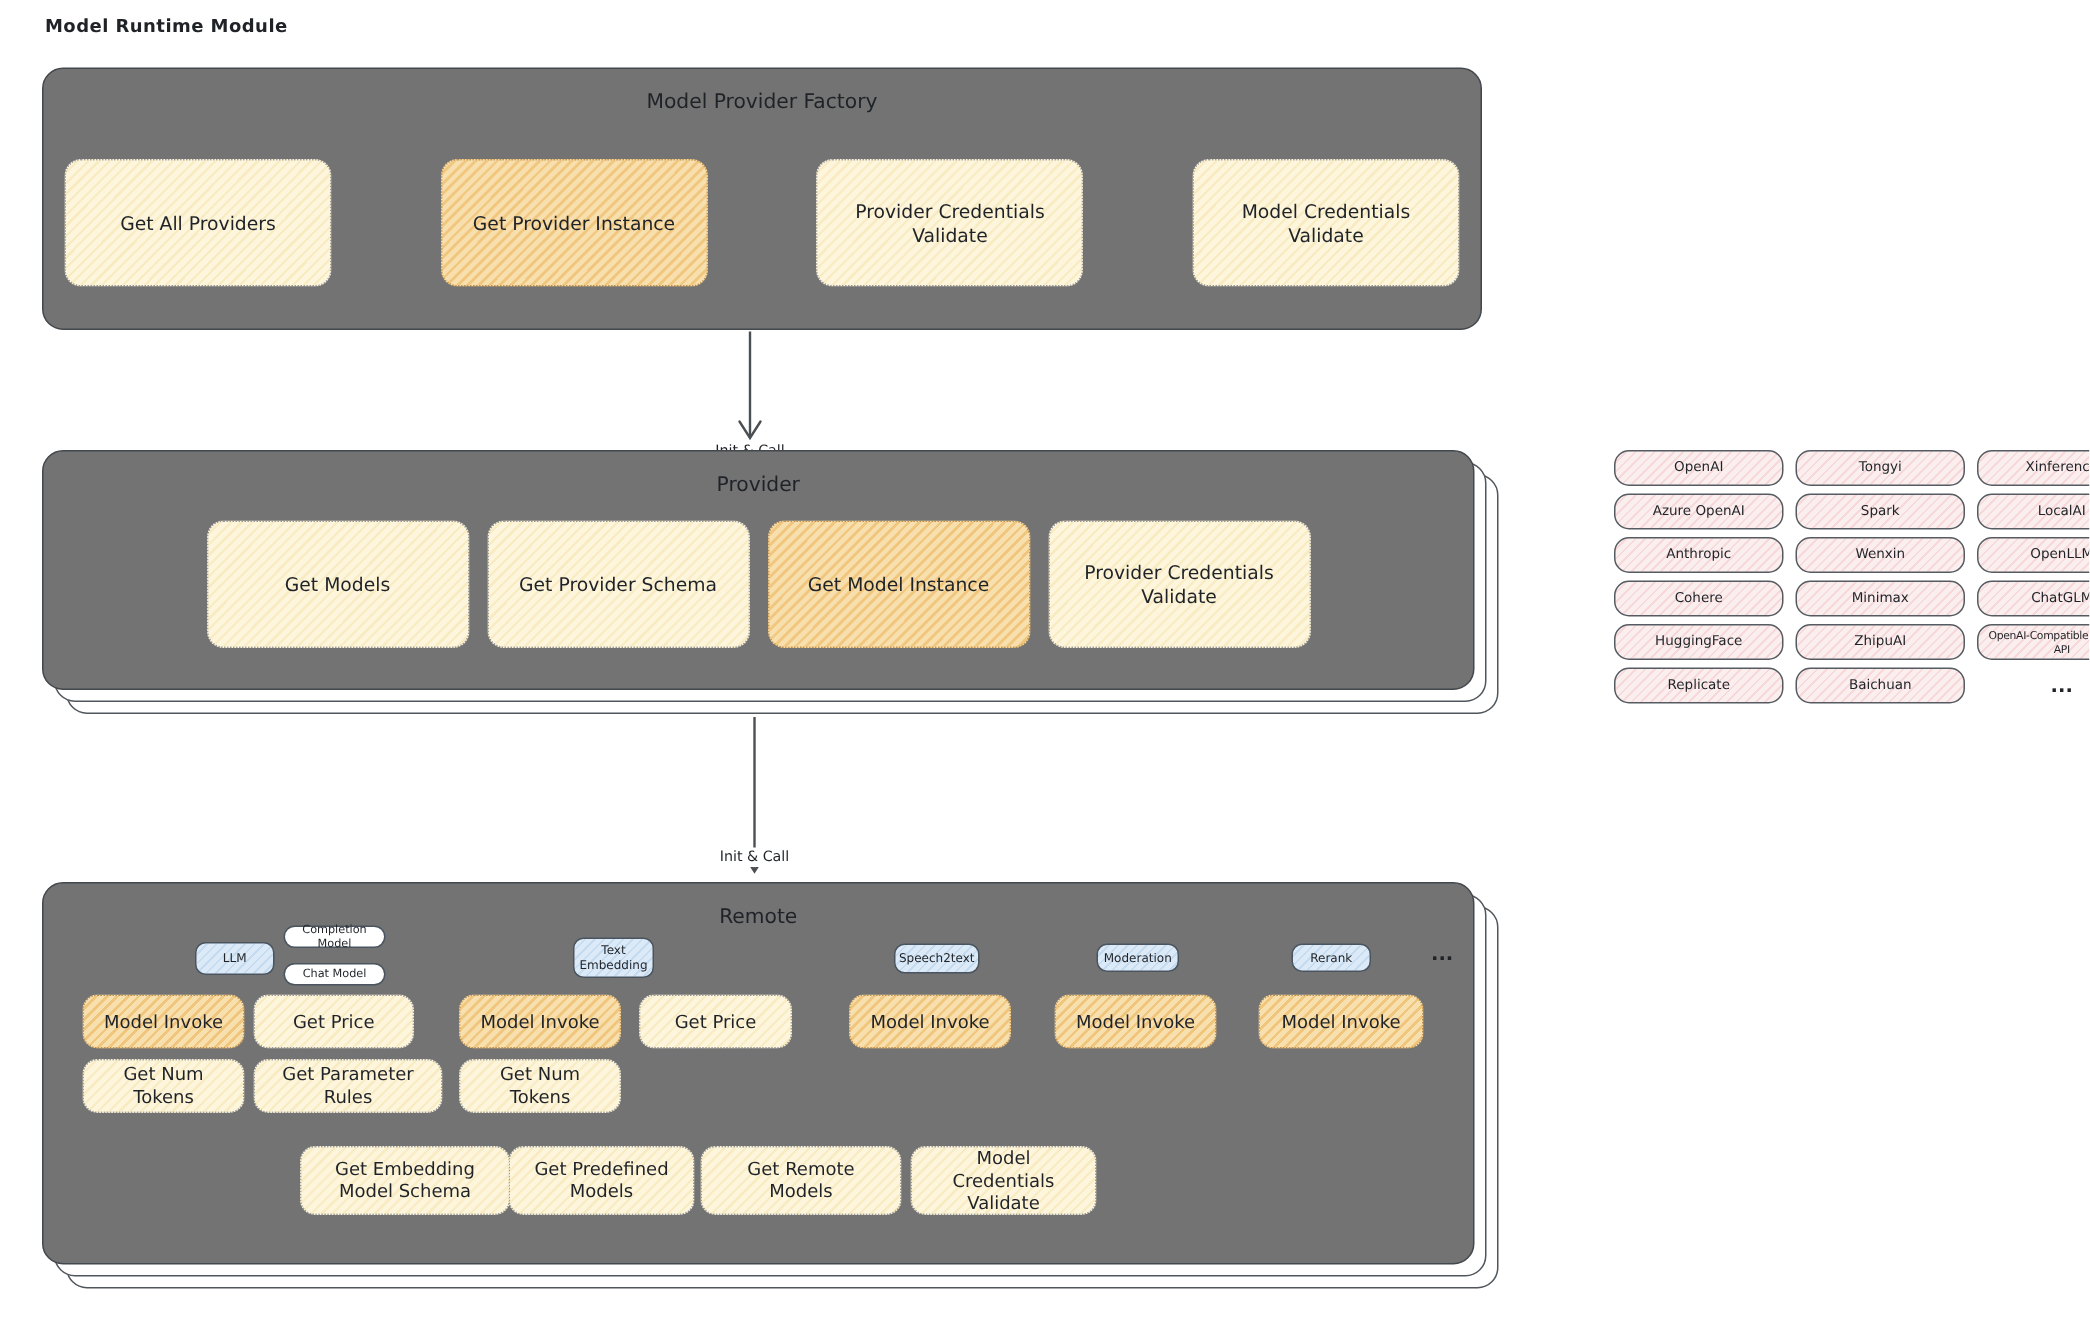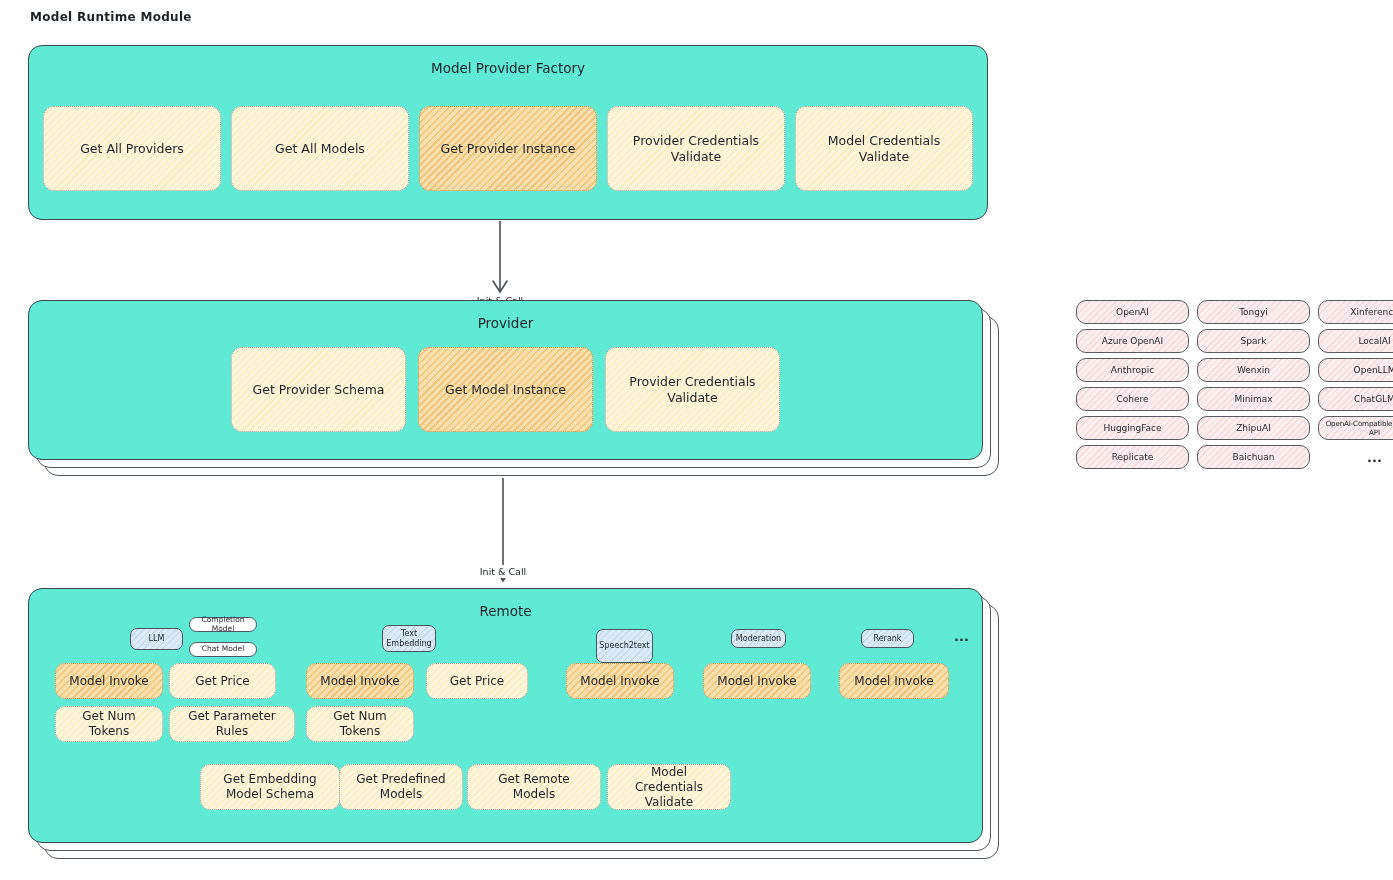--- a/index.html
+++ b/index.html
@@ -5,21 +5,21 @@
   html,body{margin:0;padding:0;background:#fff;}
   .canvas{
     position:relative;width:1393px;height:880px;background:#ffffff;overflow:hidden;
     font-family:"DejaVu Sans","Liberation Sans",sans-serif;color:#1f2328;
   }
   .title{
     position:absolute;left:30px;top:10px;font-size:12px;font-weight:700;letter-spacing:.3px;
   }
   
   .box{
-    position:absolute;background:#5eead4;border:1.5px solid #43484d;border-radius:14px;box-sizing:border-box;
+    position:absolute;background:#737373;border:1.5px solid #43484d;border-radius:14px;box-sizing:border-box;
   }
   .box-title{
     position:absolute;left:0;right:0;top:14px;text-align:center;font-size:13.5px;font-weight:500;
   }
   .stack-layer{
     position:absolute;background:#fff;border:1.5px solid #50565c;border-radius:14px;box-sizing:border-box;
   }
   
   .node{
     display:flex;align-items:center;justify-content:center;text-align:center;box-sizing:border-box;
@@ -71,39 +71,39 @@
 <body>
 
 <div class="canvas">
 
   <div class="title">Model Runtime Module</div>
 
   <div class="box" style="left:28px;top:45px;width:960px;height:175px;">
     <div class="box-title">Model Provider Factory</div>
     <div class="factory-row">
       <div class="node">Get All Providers</div>
-      <div class="node">Get All Models</div>
       <div class="node hl">Get Provider Instance</div>
       <div class="node">Provider Credentials Validate</div>
       <div class="node">Model Credentials Validate</div>
     </div>
   </div>
 
   <svg class="arrow" style="left:488px;top:221px;" width="24" height="78">
     <line x1="12" y1="0" x2="12" y2="70"></line>
     <path d="M5,60 L12,71 L19,60"></path>
   </svg>
   <div class="arrow-label" style="left:440px;top:250px;">Init &amp; Call</div>
 
   <div>
     <div class="stack-layer" style="left:44px;top:316px;width:955px;height:160px;z-index:1;"></div>
     <div class="stack-layer" style="left:36px;top:308px;width:955px;height:160px;z-index:2;"></div>
     <div class="box" style="left:28px;top:300px;width:955px;height:160px;z-index:3;">
       <div class="box-title">Provider</div>
       <div class="provider-row">
+        <div class="node">Get Models</div>
         <div class="node">Get Provider Schema</div>
         <div class="node hl">Get Model Instance</div>
         <div class="node">Provider Credentials Validate</div>
       </div>
     </div>
   </div>
 
   <div class="provider-grid">
     <div class="pcell">OpenAI</div>
     <div class="pcell">Tongyi</div>
@@ -134,21 +134,21 @@
   <div>
     <div class="stack-layer" style="left:44px;top:604px;width:955px;height:255px;z-index:1;"></div>
     <div class="stack-layer" style="left:36px;top:596px;width:955px;height:255px;z-index:2;"></div>
     <div class="box" style="left:28px;top:588px;width:955px;height:255px;z-index:3;">
       <div class="box-title">Remote</div>
 
       <div class="tag" style="left:101px;top:39px;width:53px;height:22px;">LLM</div>
       <div class="tag white" style="left:160px;top:28px;width:68px;height:15px;">Completion Model</div>
       <div class="tag white" style="left:160px;top:53px;width:68px;height:15px;">Chat Model</div>
       <div class="tag" style="left:353px;top:36px;width:54px;height:27px;">Text Embedding</div>
-      <div class="tag" style="left:567px;top:40px;width:57px;height:34px;">Speech2text</div>
+      <div class="tag" style="left:567px;top:40px;width:57px;height:20px;">Speech2text</div>
       <div class="tag" style="left:702px;top:40px;width:55px;height:19px;">Moderation</div>
       <div class="tag" style="left:832px;top:40px;width:53px;height:19px;">Rerank</div>
       <div class="more" style="left:925px;top:40px;">...</div>
 
       <div class="node sm hl mnode" style="left:26px;top:74px;width:108px;height:36px;">Model Invoke</div>
       <div class="node sm mnode" style="left:140px;top:74px;width:107px;height:36px;">Get Price</div>
       <div class="node sm hl mnode" style="left:277px;top:74px;width:108px;height:36px;">Model Invoke</div>
       <div class="node sm mnode" style="left:397px;top:74px;width:102px;height:36px;">Get Price</div>
       <div class="node sm hl mnode" style="left:537px;top:74px;width:108px;height:36px;">Model Invoke</div>
       <div class="node sm hl mnode" style="left:674px;top:74px;width:108px;height:36px;">Model Invoke</div>

